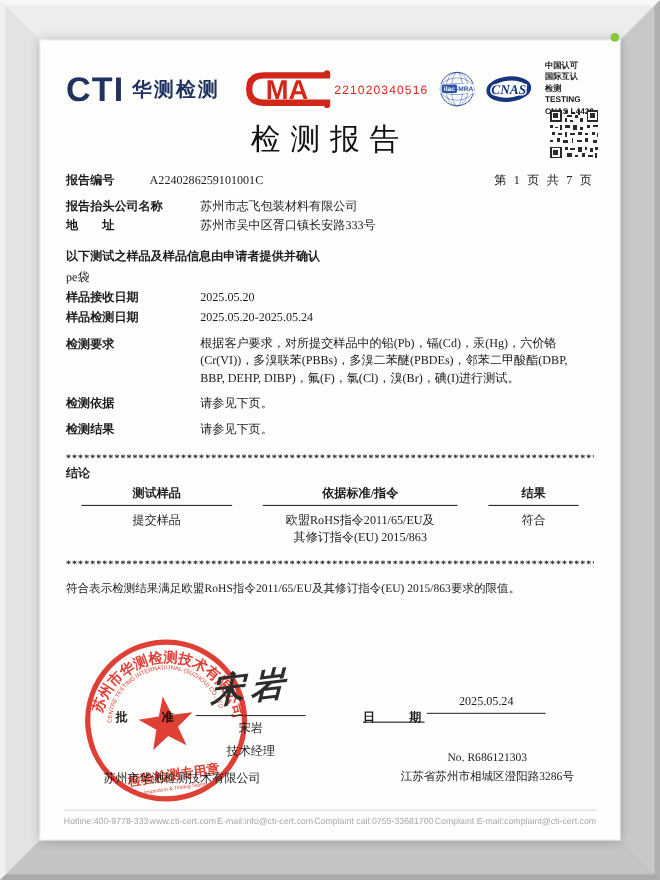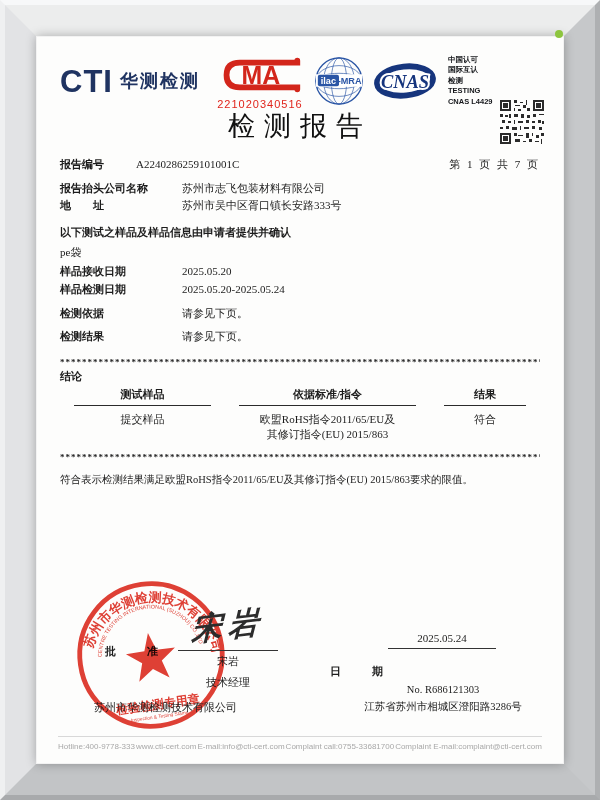--- a/index.html
+++ b/index.html
@@ -31,21 +31,21 @@
   }
   
   .hdr { display:flex; align-items:center; gap:10px; height:62px; }
   .logo-cti { display:flex; align-items:center; white-space:nowrap; }
   .cti-word { position:relative; font-family:"Liberation Sans",sans-serif; font-weight:bold;
               font-size:31px; color:#1f3361; letter-spacing:1px; line-height:1; }
   .cti-dot { position:absolute; right:1px; top:-6px; width:8px; height:8px; border-radius:50%;
              background:#8dc53e; }
   .cti-cn { font-family:"Liberation Sans",sans-serif; font-weight:bold; font-size:18px;
             color:#1f3361; margin-left:7px; letter-spacing:2px; line-height:1; }
-  .cma-block { display:flex; flex-direction:column; align-items:center; margin-left:6px; }
+  .cma-block { display:flex; flex-direction:row; align-items:center; margin-left:6px; }
   .cma-num { color:#e0241b; font-size:11px; letter-spacing:1px; font-family:"Liberation Sans",sans-serif; margin-top:1px; }
   .accred { font-family:"Liberation Sans",sans-serif; font-weight:bold; font-size:7.5px;
             line-height:1.4; color:#15171b; white-space:nowrap; margin-left:2px; }
   
   .title-row { position:relative; text-align:center; margin-top:-4px; }
   .doc-title { font-size:27px; letter-spacing:9px; color:#111; }
   .qr { position:absolute; right:-4px; top:-8px; }
   
   .meta { margin-top:12px; line-height:1.55; }
   .row { display:flex; }
@@ -73,21 +73,21 @@
   .stamp-wrap { position:absolute; left:38px; top:542px; width:154px; height:154px;
                 transform:rotate(-8deg); opacity:.9; mix-blend-mode:multiply; }
   .sig-col { position:absolute; left:112px; top:564px; width:160px; text-align:center; }
   .sig-script { font-family:"DejaVu Serif",serif; font-style:italic; font-weight:bold;
                 font-size:31px; color:#2c2c2c; transform:rotate(-7deg) skewX(-8deg);
                 height:46px; line-height:50px; letter-spacing:6px; }
   .sig-line { width:100px; margin:4px auto 0; border-top:1.6px solid #333; }
   .sig-name { margin-top:3px; }
   .sig-title { margin-top:6px; }
   .company-name { position:absolute; left:58px; top:664px; }
-  .date-label { position:absolute; left:294px; top:628px; font-weight:bold; letter-spacing:3px; }
+  .date-label { position:absolute; left:294px; top:608px; font-weight:bold; letter-spacing:3px;text-decoration:underline; }
   .date-col { position:absolute; left:352px; top:596px; width:108px; text-align:center; }
   .date-val { padding-bottom:4px; }
   .date-line { border-top:1.6px solid #333; }
   .right-info { position:absolute; left:300px; top:646px; width:214px; text-align:center;
                 font-size:10.5px; line-height:1.6; }
   
   .footer { position:absolute; left:22px; right:22px; bottom:13px;
             border-top:1px solid #d8d8d8; padding-top:5px;
             display:flex; justify-content:space-between;
             font-family:"Liberation Sans",sans-serif; font-size:8px; color:#a8a8a8;
@@ -179,20 +179,24 @@
     <div class="row">
       <span>pe袋</span>
     </div>
     <div class="row">
       <span class="lab lab-lg">样品接收日期</span>
       <span>2025.05.20</span>
     </div>
     <div class="row">
       <span class="lab lab-lg">样品检测日期</span>
       <span>2025.05.20-2025.05.24</span>
+    </div>
+    <div class="row gap">
+      <span class="lab lab-lg">检测要求</span>
+      <span class="val-wrap">根据客户要求，对所提交样品中的铅(Pb)，镉(Cd)，汞(Hg)，六价铬(Cr(VI))，多溴联苯(PBBs)，多溴二苯醚(PBDEs)，邻苯二甲酸酯(DBP, BBP, DEHP, DIBP)，氟(F)，氯(Cl)，溴(Br)，碘(I)进行测试。</span>
     </div>
     <div class="row gap">
       <span class="lab lab-lg">检测依据</span>
       <span>请参见下页。</span>
     </div>
     <div class="row gap">
       <span class="lab lab-lg">检测结果</span>
       <span>请参见下页。</span>
     </div>
   </div>

